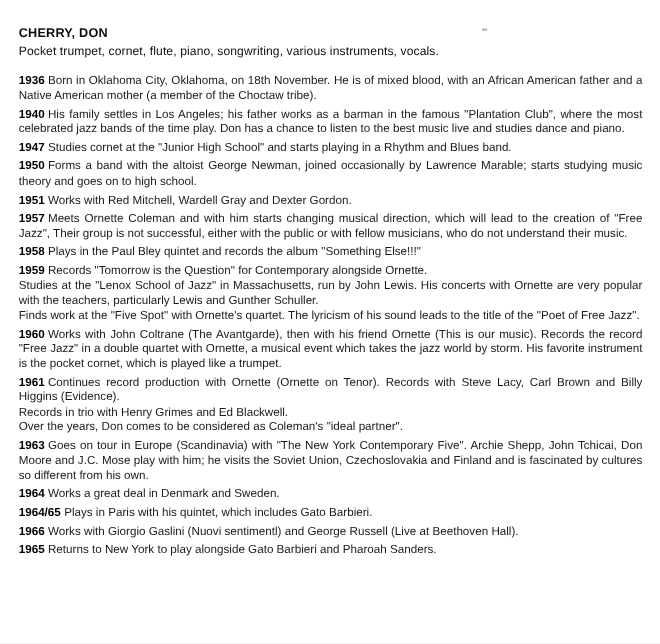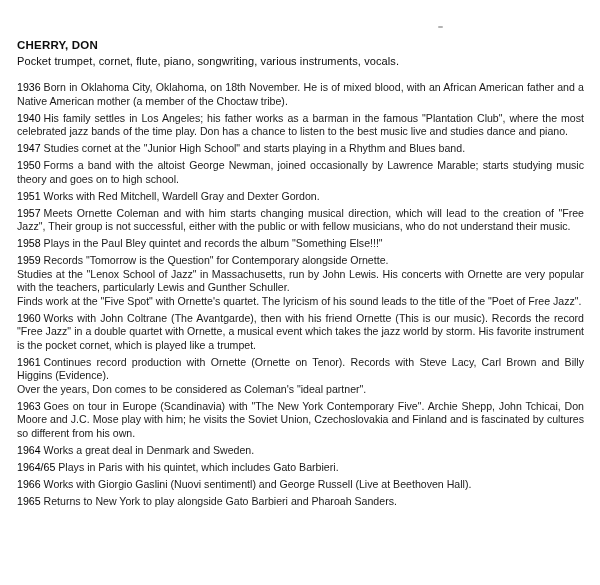--- a/index.html
+++ b/index.html
@@ -13,21 +13,21 @@
     width: 600px;
     height: 585px;
     background: #ffffff;
     overflow: hidden;
     color: #161616;
     box-sizing: border-box;
   }
   .content {
     position: absolute;
     left: 17px;
-    top: 38px;
+    top: 24px;
     width: 567px;
   }
   .doc-title {
     font-size: 11.5px;
     font-weight: bold;
     line-height: 15px;
     margin: 0;
     letter-spacing: 0.2px;
     color: #0d0d0d;
   }
@@ -45,21 +45,21 @@
   }
   .entry {
     margin: 0 0 3.5px 0;
   }
   .seg {
     margin: 0;
     text-align: justify;
     color: #1a1a1a;
   }
   .year {
-    font-weight: normal;
+    font-weight: bold;
     color: #000000;
     margin-right: 3px;
   }
   .speck {
     position: absolute;
     left: 438px;
     top: 26px;
     width: 5px;
     height: 2px;
     background: #8a8a8a;
@@ -112,20 +112,21 @@
         <p class="seg">Studies at the "Lenox School of Jazz" in Massachusetts, run by John Lewis. His concerts with Ornette are very popular with the teachers, particularly Lewis and Gunther Schuller.</p>
         <p class="seg">Finds work at the "Five Spot" with Ornette's quartet. The lyricism of his sound leads to the title of the "Poet of Free Jazz".</p>
       </div>
 
       <div class="entry">
         <p class="seg"><span class="year">1960</span><span>Works with John Coltrane (The Avantgarde), then with his friend Ornette (This is our music). Records the record "Free Jazz" in a double quartet with Ornette, a musical event which takes the jazz world by storm. His favorite instrument is the pocket cornet, which is played like a trumpet.</span></p>
       </div>
 
       <div class="entry">
         <p class="seg"><span class="year">1961</span><span>Continues record production with Ornette (Ornette on Tenor). Records with Steve Lacy, Carl Brown and Billy Higgins (Evidence).</span></p>
+        <p class="seg">Records in trio with Henry Grimes and Ed Blackwell.</p>
         <p class="seg">Over the years, Don comes to be considered as Coleman's "ideal partner".</p>
       </div>
 
 
       <div class="entry">
         <p class="seg"><span class="year">1963</span><span>Goes on tour in Europe (Scandinavia) with "The New York Contemporary Five". Archie Shepp, John Tchicai, Don Moore and J.C. Mose play with him; he visits the Soviet Union, Czechoslovakia and Finland and is fascinated by cultures so different from his own.</span></p>
       </div>
 
       <div class="entry">
         <p class="seg"><span class="year">1964</span><span>Works a great deal in Denmark and Sweden.</span></p>

